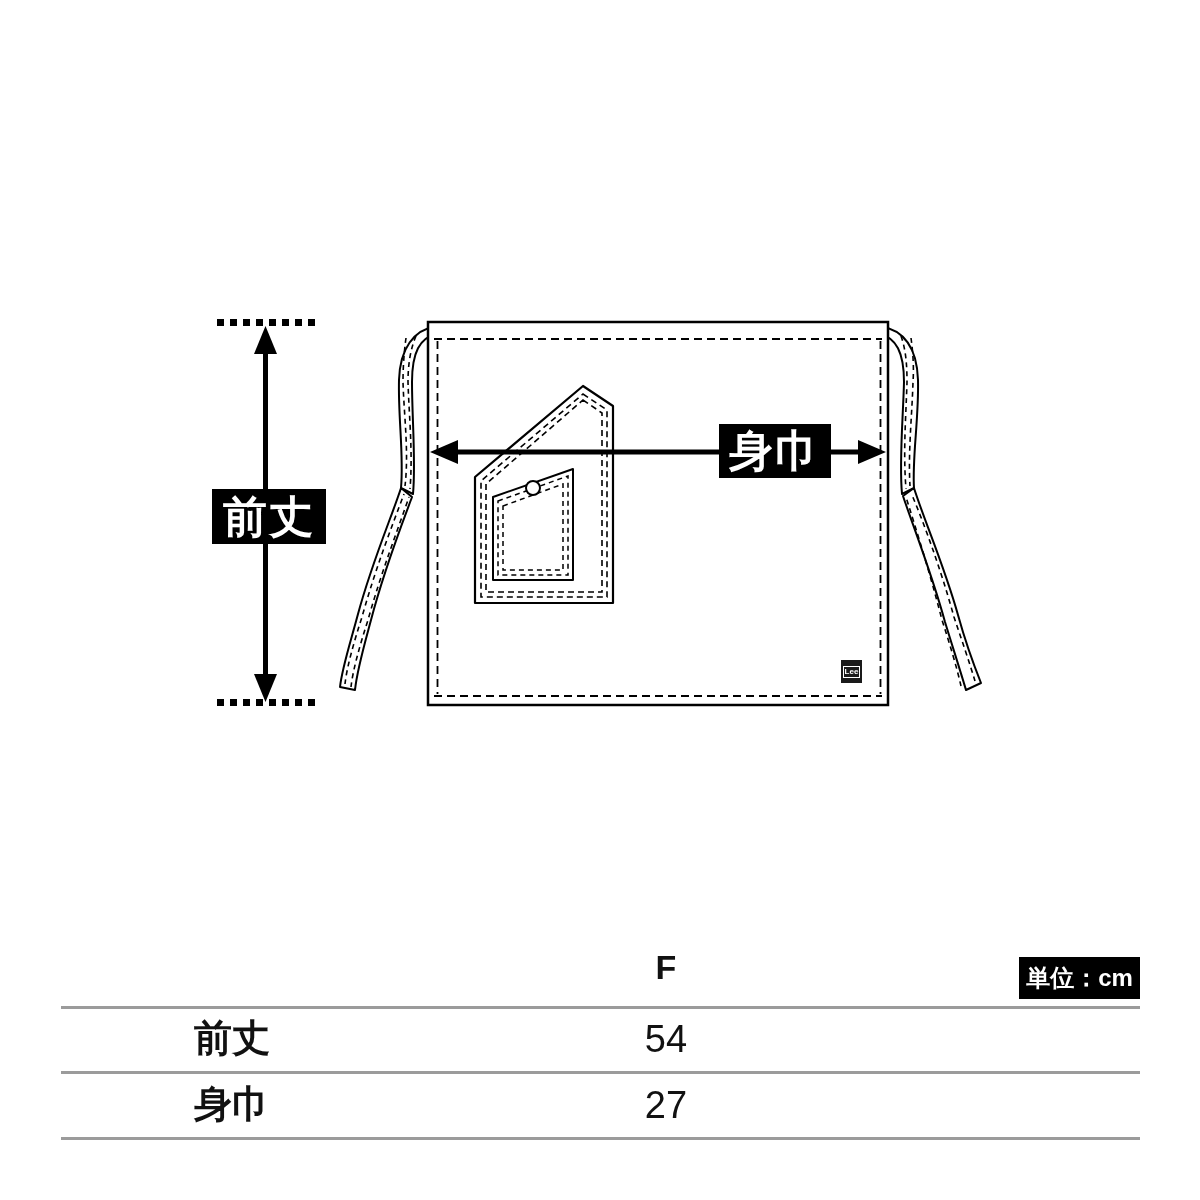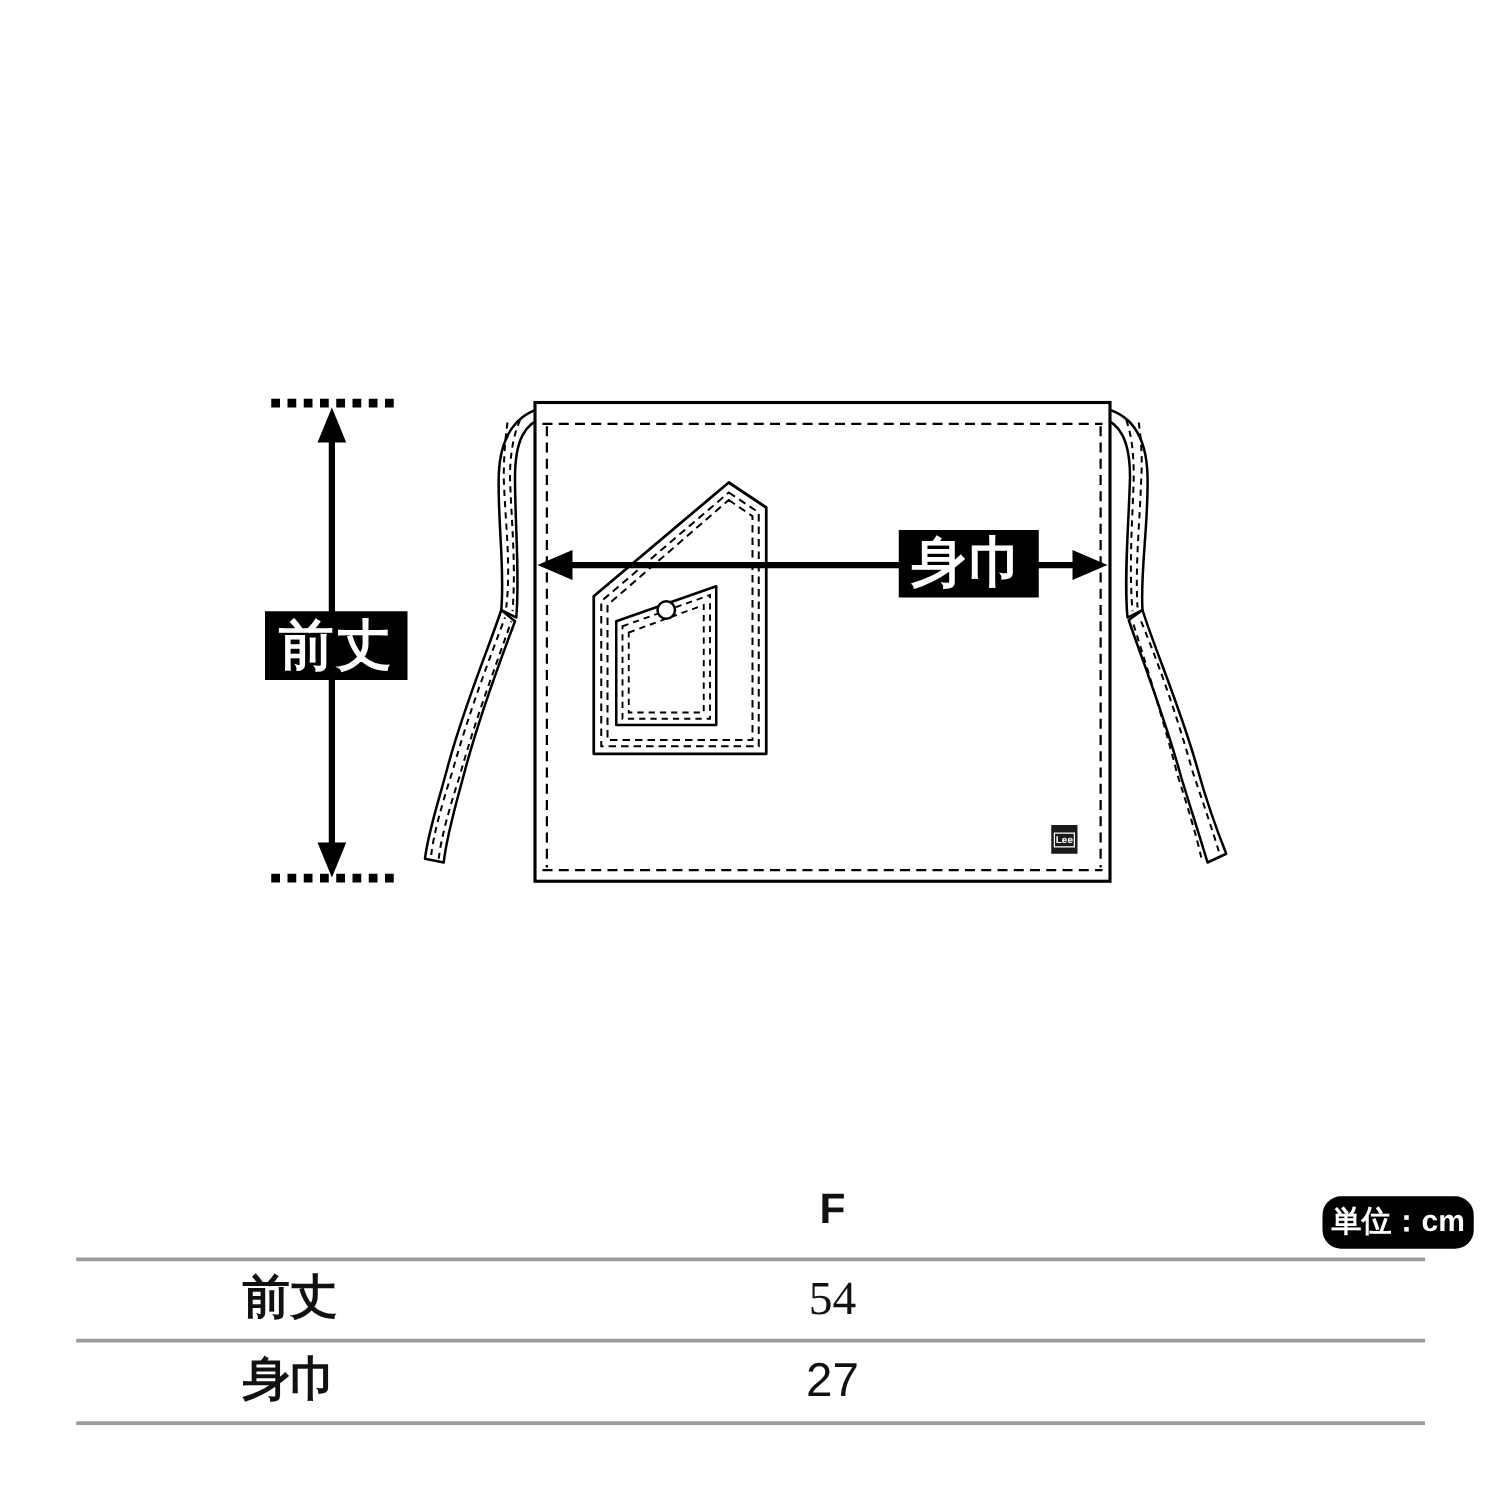--- a/index.html
+++ b/index.html
@@ -22,35 +22,35 @@
   }
   .lee-patch .inner{
     border:1px solid #fff;color:#fff;font-size:8px;font-weight:700;
     line-height:1;padding:1px 1px;background:#1a1a1a;
   }
   .size-col-header{
     position:absolute;left:600px;top:950px;width:132px;text-align:center;
     font-size:34px;font-weight:700;line-height:1;
   }
   .unit-badge{
-    position:absolute;left:1058px;top:957px;width:121px;height:42px;
+    position:absolute;left:1019px;top:957px;width:121px;height:42px;
     background:#000;color:#fff;font-size:24px;font-weight:700;
-    display:flex;align-items:center;justify-content:center;line-height:1;border-radius:15px;
+    display:flex;align-items:center;justify-content:center;line-height:1;
   }
   .tline{position:absolute;left:61px;width:1079px;height:3px;background:#9b9b9b;}
   .tline-1{top:1006px;} .tline-2{top:1071px;} .tline-3{top:1137px;}
   .row-label{
     position:absolute;left:162px;width:140px;text-align:center;
     font-size:38px;font-weight:700;line-height:1;
   }
   .row-value{
     position:absolute;left:600px;width:132px;text-align:center;
     font-size:38px;font-weight:400;line-height:1;
   }
-  .row1 .row-label{top:1019px;} .row1 .row-value{top:1020px;font-family:Liberation Serif, serif;}
+  .row1 .row-label{top:1019px;} .row1 .row-value{top:1020px;}
   .row2 .row-label{top:1085px;} .row2 .row-value{top:1086px;}
 </style>
 </head>
 <body>
 
 <div class="stage">
 
   <svg width="1200" height="1200" viewBox="0 0 1200 1200">
 
     <g fill="#ffffff" stroke="#000000" stroke-width="2" stroke-linejoin="round">

